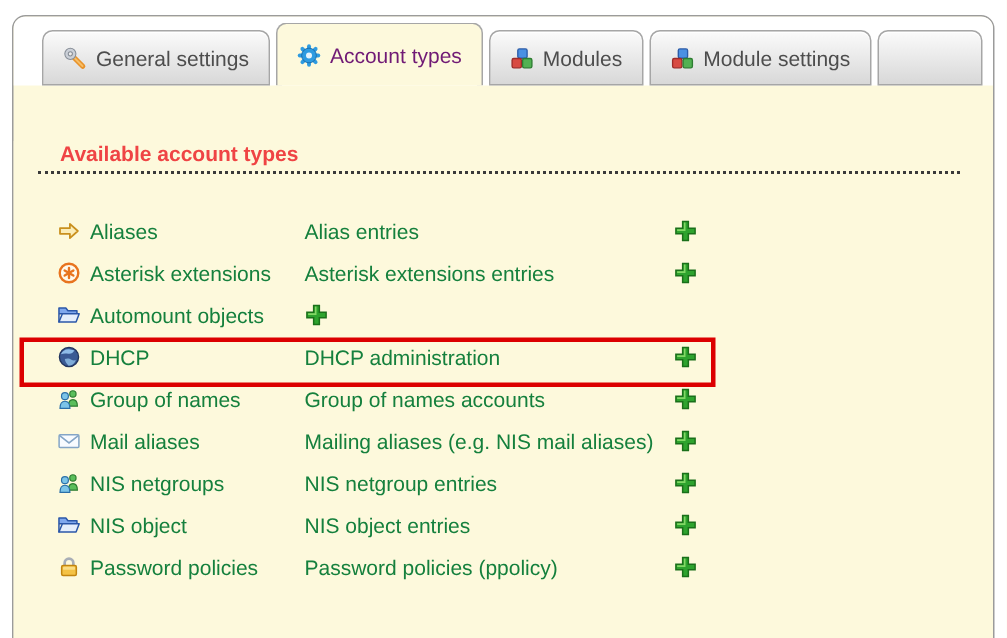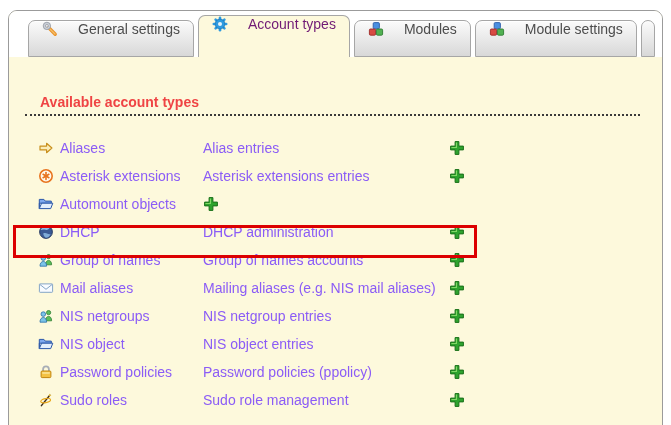--- a/index.html
+++ b/index.html
@@ -2,37 +2,37 @@
 <html><head>
 <meta charset="utf-8">
 <style>
   * { margin:0; padding:0; box-sizing:border-box; }
   html,body { width:671px; height:425px; overflow:hidden; background:#fff;
               font-family:"Liberation Sans", sans-serif; }
   .container { position:absolute; left:8px; top:10px; width:655px; height:440px;
                border:1px solid #9B9B9B; border-radius:9px; background:#FDF9DC; overflow:hidden; }
   .tabbar { height:46px; background:#fff; display:flex; align-items:flex-end;
             padding:0 7px 0 19px; }
-  .tab { display:flex; gap:20px; height:37px; padding:0 13px;
+  .tab { display:flex; align-items:center; gap:6px; height:37px; padding:0 13px;
          margin-right:4px; border:1px solid #A6A6A6; border-radius:7px 7px 0 0;
          background:linear-gradient(#FBFBFB,#D8D8D8); color:#4D4D4D; font-size:14px;
          white-space:nowrap; cursor:pointer; box-shadow:inset 0 1px 0 #fff; }
   .tab.active { height:42px; background:#FDF9DC; border-bottom:0; color:#701a75;
                 box-shadow:none; }
   .tab-filler { flex:1 1 auto; height:37px; border:1px solid #A6A6A6;
                 border-radius:7px 7px 0 0; background:linear-gradient(#FBFBFB,#D8D8D8);
                 box-shadow:inset 0 1px 0 #fff; }
   .icon16 { width:16px; height:16px; display:inline-block; flex:0 0 16px; }
   .icon16 svg { display:block; width:16px; height:16px; }
   .panel { position:relative; height:394px; background:#FDF9DC; }
   .heading { margin:37px 14px 0 16px; width:615px; padding:0 0 4px 15px;
              font-size:14px; line-height:16px; font-weight:bold; color:#ef4444;
              border-bottom:2px dotted #3A3A3A; }
   .rows { margin:18px 0 0 29px; }
-  .row { display:flex; align-items:center; height:28px; font-size:14px; color:#8b5cf6; }
+  .row { display:flex; align-items:flex-end; height:28px; font-size:14px; color:#15803d; }
   .row .icon16 { margin-right:6px; }
   .row .label { width:143px; }
   .row .desc  { width:246px; }
   .add-btn { width:16px; height:16px; padding:0; border:0; background:transparent;
              cursor:pointer; line-height:0; }
   .highlight-box { position:absolute; left:4px; top:131px; width:464px; height:33px;
                    border:3px solid #DC0000; pointer-events:none; }
 </style>
 </head>
 <body>
@@ -270,37 +270,18 @@
         <button class="add-btn">
           <span class="icon16">
             <svg viewBox="0 0 16 16">
                 <path d="M6.1 1.6h3.8v4.5h4.5v3.8H9.9v4.5H6.1V9.9H1.6V6.1h4.5z" fill="#2EA32E" stroke="#1A701A" stroke-width="1"></path>
                 <path d="M6.9 2.4h1.1v5.6H2.4V6.9h4.5z" fill="#90E070" opacity="0.85"></path>
               </svg>
           </span>
         </button>
       </div>
 
-      <div class="row">
-        <span class="icon16">
-          <svg viewBox="0 0 16 16">
-            <line x1="3.4" y1="13.6" x2="11.8" y2="3.2" stroke="#3E2E20" stroke-width="1.5" stroke-linecap="round"></line>
-            <ellipse cx="7.6" cy="8.6" rx="5" ry="2" fill="none" stroke="#E8A81C" stroke-width="1.2" transform="rotate(-12 7.6 8.6)"></ellipse>
-            <path d="M11.8 1.6l.5 1.2 1.2.5-1.2.5-.5 1.2-.5-1.2-1.2-.5 1.2-.5z" fill="#F2C83C"></path>
-          </svg>
-        </span>
-        <span class="label">Sudo roles</span>
-        <span class="desc">Sudo role management</span>
-        <button class="add-btn">
-          <span class="icon16">
-            <svg viewBox="0 0 16 16">
-                <path d="M6.1 1.6h3.8v4.5h4.5v3.8H9.9v4.5H6.1V9.9H1.6V6.1h4.5z" fill="#2EA32E" stroke="#1A701A" stroke-width="1"></path>
-                <path d="M6.9 2.4h1.1v5.6H2.4V6.9h4.5z" fill="#90E070" opacity="0.85"></path>
-              </svg>
-          </span>
-        </button>
-      </div>
 
     </div>
 
     <div class="highlight-box"></div>
   </div>
 </div>
 
 </body></html>

